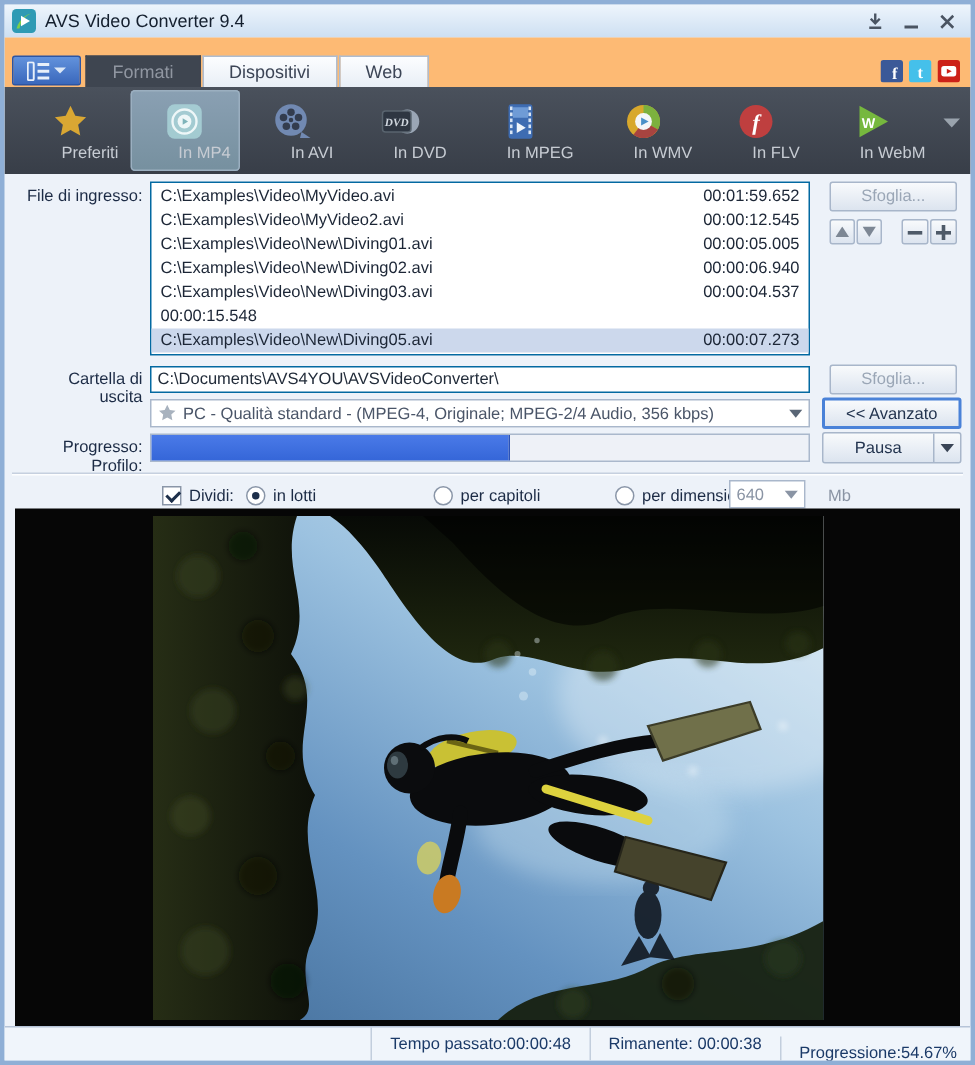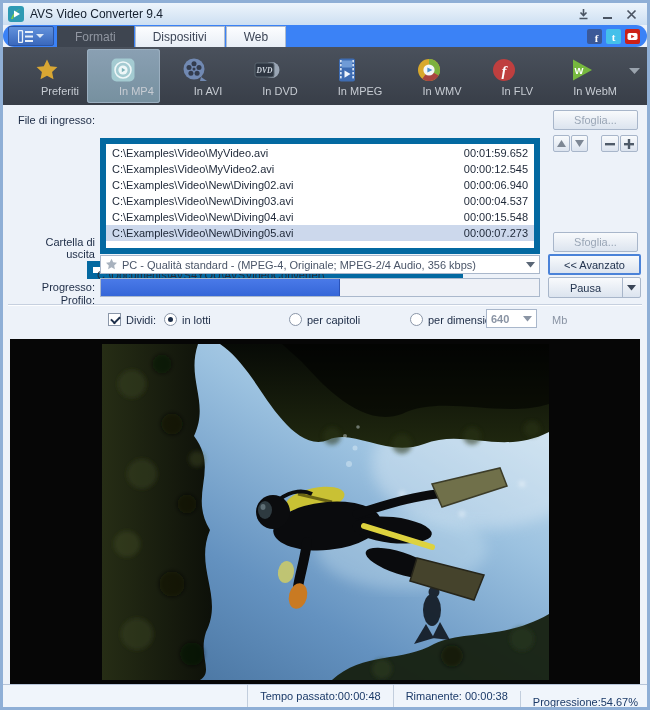--- a/index.html
+++ b/index.html
@@ -6,40 +6,40 @@
   *{box-sizing:border-box;}
   .window{position:relative;width:650px;height:710px;border:3px solid #8fafd6;background:#edf2f9;
           font-family:"Liberation Sans",sans-serif;font-size:11px;color:#1c2b45;overflow:hidden;}
   
   .titlebar{height:22px;background:linear-gradient(#eef5fc,#cddff2);display:flex;align-items:center;padding:0 5px;}
   .app-icon{width:16px;height:16px;display:flex;}
   .title-text{margin-left:6px;font-size:12px;color:#141f2e;text-align:right;}
   .win-controls{margin-left:auto;display:flex;align-items:center;gap:2px;}
   .win-btn{width:22px;height:18px;display:flex;align-items:center;justify-content:center;cursor:default;}
   
-  .tabbar{height:22px;background:#3b82f6;display:flex;align-items:flex-end;border-radius:11px;}
+  .tabbar{height:33px;background:#fdba74;display:flex;align-items:flex-end;}
   .menu-btn{width:46px;height:20px;margin:0 3px 1px 5px;background:linear-gradient(#6292dc,#3a68bc);
             border:1px solid #2c55a4;border-radius:2px;display:flex;align-items:center;justify-content:center;gap:3px;}
   .tab{height:21px;padding:0 17px;display:flex;align-items:center;font-size:12px;margin-right:1px;
        border:1px solid #aebccf;border-bottom:none;background:linear-gradient(#fcfdff,#e8eef6);color:#3c4556;}
   .tab.active{background:#3e4550;color:#9096a1;border-color:#3e4550;}
   .social{margin-left:auto;display:flex;gap:4px;align-items:center;padding:0 7px 3px 0;}
   .social span{display:flex;}
   
   .toolbar{height:58px;background:linear-gradient(#4a515c,#383e48);display:flex;align-items:center;padding:0 5px;}
   .tb-item{display:flex;flex-direction:column;align-items:center;justify-content:center;height:54px;
            padding:2px 6px 0;border-radius:3px;margin:0 1px;}
   .tb-item.selected{background:linear-gradient(#8aa0b3,#76909f);box-shadow:inset 0 0 0 1px #9bafc0;}
   .tb-label{font-size:11px;color:#c7ccd3;margin-top:2px;white-space:nowrap;padding-left:26px;}
   .tb-caret{display:flex;align-items:center;margin:0 6px 10px 4px;}
   .tb-item.first-right{margin-left:auto;}
   
   .content{position:relative;height:234px;}
   .lbl{position:absolute;text-align:right;color:#1c2b45;}
-  .box{position:absolute;background:#fff;border:6px solid #0369a1;margin-top:28px;}
+  .box{position:absolute;background:#fff;border:1px solid #0369a1;}
   .btn{position:absolute;display:flex;align-items:center;justify-content:center;font-size:11px;color:#23344f;
        background:linear-gradient(#f8fafc,#dce4ef);border:1px solid #a8b6ca;border-radius:2px;}
   .btn.disabled{color:#9aa6b6;}
   .file-list{left:97px;top:5px;width:440px;height:116px;padding:1px 0;}
   .file-row{height:16px;display:flex;align-items:center;justify-content:space-between;padding:0 6px;color:#1c2636;}
   .file-row.selected{background:#ccd8ec;}
   .mini{width:17px;height:17px;padding:0;}
   .select{position:absolute;display:flex;align-items:center;background:#fff;border:1px solid #a9b7cb;padding:0 4px;gap:4px;color:#4a5568;}
   .select .caret{margin-left:auto;display:flex;}
   .progress-track{position:absolute;left:97px;top:173px;width:440px;height:19px;background:#eef1f7;border:1px solid #aab8cc;}
@@ -279,29 +279,32 @@
     <div class="box file-list">
       <div class="file-row">
           <span>C:\Examples\Video\MyVideo.avi</span>
           <span>00:01:59.652</span>
         </div>
       <div class="file-row">
           <span>C:\Examples\Video\MyVideo2.avi</span>
           <span>00:00:12.545</span>
         </div>
       <div class="file-row">
+          <span>C:\Examples\Video\New\Diving01.avi</span>
+          <span>00:00:05.005</span>
+        </div>
+      <div class="file-row">
           <span>C:\Examples\Video\New\Diving02.avi</span>
           <span>00:00:06.940</span>
         </div>
       <div class="file-row">
           <span>C:\Examples\Video\New\Diving03.avi</span>
           <span>00:00:04.537</span>
         </div>
       <div class="file-row">
-          <span>C:\Examples\Video\New\Diving04.avi</span>
           <span>00:00:15.548</span>
         </div>
       <div class="file-row selected">
           <span>C:\Examples\Video\New\Diving05.avi</span>
           <span>00:00:07.273</span>
         </div>
     </div>
 
     <div class="btn disabled" style="left:550px;top:5px;width:85px;height:20px;">Sfoglia...</div>
     <div class="btn mini" style="left:550px;top:30px;">
@@ -320,21 +323,21 @@
         </svg>
       </div>
     <div class="btn mini" style="left:617px;top:30px;width:18px;">
         <svg width="10" height="10" viewBox="0 0 10 10">
           <rect y="4" width="10" height="2.4" fill="#4e5a68"></rect>
           <rect x="3.8" width="2.4" height="10" fill="#4e5a68"></rect>
         </svg>
       </div>
 
     <div class="lbl" style="left:0;width:92px;top:131px;padding-left:39px;">Cartella di uscita</div>
-    <div class="box" style="left:84px;top:128px;width:376px;height:18px;line-height:16px;padding:0 4px;color:#222c3a;">C:\Documents\AVS4YOU\AVSVideoConverter\</div>
+    <div class="box" style="left:97px;top:128px;width:440px;height:18px;line-height:16px;padding:0 4px;color:#222c3a;">C:\Documents\AVS4YOU\AVSVideoConverter\</div>
     <div class="btn disabled" style="left:550px;top:127px;width:85px;height:20px;">Sfoglia...</div>
 
     <div class="lbl" style="left:0;width:92px;top:153px;margin-top:36px;">Profilo:</div>
     <div class="select" style="left:97px;top:150px;width:440px;height:19px;">
       <svg width="13" height="13" viewBox="0 0 13 13">
           <path d="M6.5 0.8l1.7 3.5 3.8.5-2.8 2.6.7 3.8-3.4-1.9-3.4 1.9.7-3.8L1 4.8l3.8-.5z" fill="#a8b2be"></path>
         </svg>
       <span>PC - Qualità standard - (MPEG-4, Originale; MPEG-2/4 Audio, 356 kbps)</span>
       <span class="caret">
           <svg width="9" height="6" viewBox="0 0 9 6">
@@ -360,21 +363,21 @@
     <div class="separator"></div>
 
     <div class="cb on" style="left:105px;top:208px;"></div>
     <div class="lbl" style="left:123px;top:209px;text-align:left;">Dividi:</div>
     <div class="radio on" style="left:161px;top:208px;"></div>
     <div class="lbl" style="left:179px;top:209px;text-align:left;">in lotti</div>
     <div class="radio" style="left:286px;top:208px;"></div>
     <div class="lbl" style="left:304px;top:209px;text-align:left;">per capitoli</div>
     <div class="radio" style="left:407px;top:208px;"></div>
     <div class="lbl" style="left:425px;top:209px;text-align:left;">per dimensione</div>
-    <div class="select" style="left:483px;top:204px;width:51px;height:19px;color:#8a94a4;font-weight:bold;">
+    <div class="select" style="left:483px;top:204px;width:51px;height:19px;color:#8a94a4;">
       <span>640</span>
       <span class="caret">
           <svg width="9" height="6" viewBox="0 0 9 6">
             <path d="M0 0l4.5 5.5L9 0z" fill="#8a94a4"></path>
           </svg>
         </span>
     </div>
     <div class="lbl grey" style="left:549px;top:209px;text-align:right;">Mb</div>
   </div>
 

